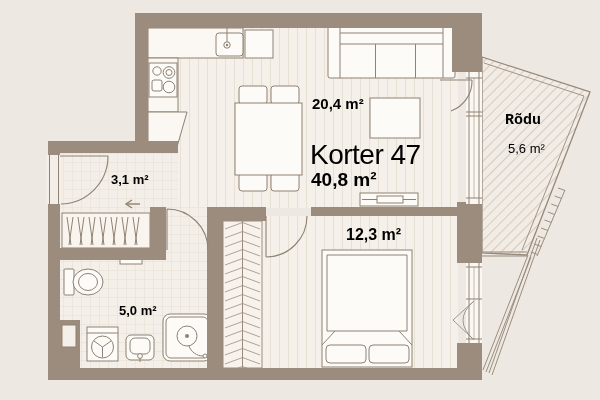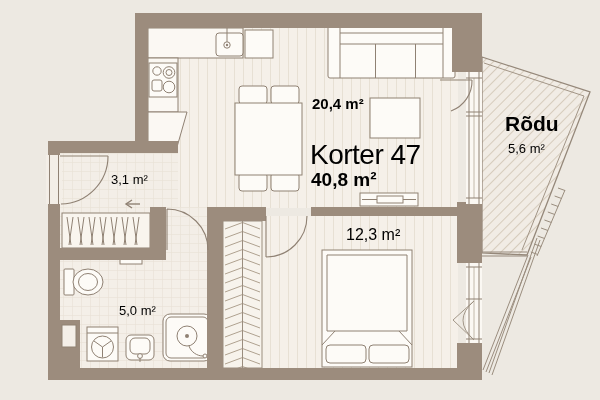--- a/index.html
+++ b/index.html
@@ -1,27 +1,27 @@
 <!DOCTYPE html>
 <html><head>
 <meta charset="utf-8">
 <style>
   html,body{margin:0;padding:0;background:#EDE9E2;}
   .stage{position:relative;width:600px;height:400px;background:#EDE9E2;overflow:hidden;
          font-family:"Liberation Sans",sans-serif;color:#2B2620;}
   .stage svg{position:absolute;left:0;top:0;}
   .lbl{position:absolute;white-space:nowrap;line-height:1;color:#000000;}
-  .lbl-room{font-size:14px;font-weight:normal;text-align:center;}
+  .lbl-room{font-size:14px;font-weight:bold;text-align:center;}
   .lbl-living{left:312px;top:96px;font-size:15px;font-weight:bold;}
   .lbl-title{left:310px;top:141px;font-size:28px;font-weight:normal;letter-spacing:-0.5px;}
   .lbl-total{left:311px;top:170px;font-size:19px;font-weight:bold;}
   .lbl-hall{left:111px;top:173px;font-size:13px;}
   .lbl-bath{left:119px;top:297px;font-size:13px;margin-top:7px;}
   .lbl-bedroom{left:346px;top:227px;font-size:16px;}
-  .lbl-balcony-name{left:505px;top:113px;font-size:21px;font-weight:bold;}
+  .lbl-balcony-name{left:505px;top:113px;font-size:15px;font-weight:bold;font-family:Liberation Mono, monospace;}
   .lbl-balcony-area{left:508px;top:130px;font-size:13px;font-weight:normal;margin-top:12px;}
 </style>
 </head>
 <body>
 
 <div class="stage">
 <svg width="600" height="400" viewBox="0 0 600 400">
   <defs>
     <pattern id="stripes" width="9" height="12" patternUnits="userSpaceOnUse">
       <line x1="0.5" y1="0" x2="0.5" y2="12" stroke="#E7E0D4" stroke-width="1"></line>

